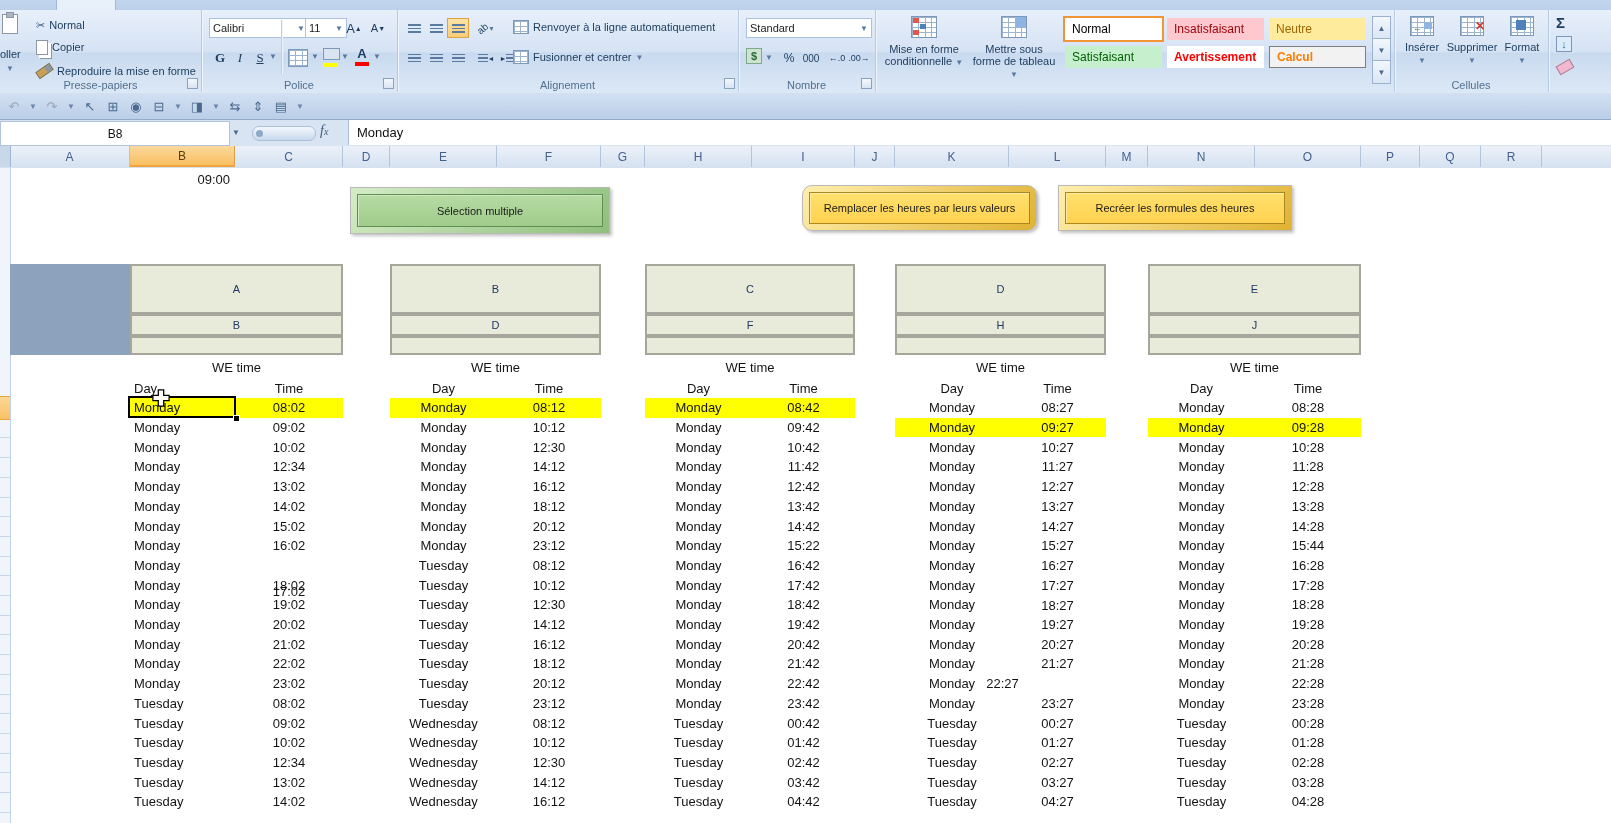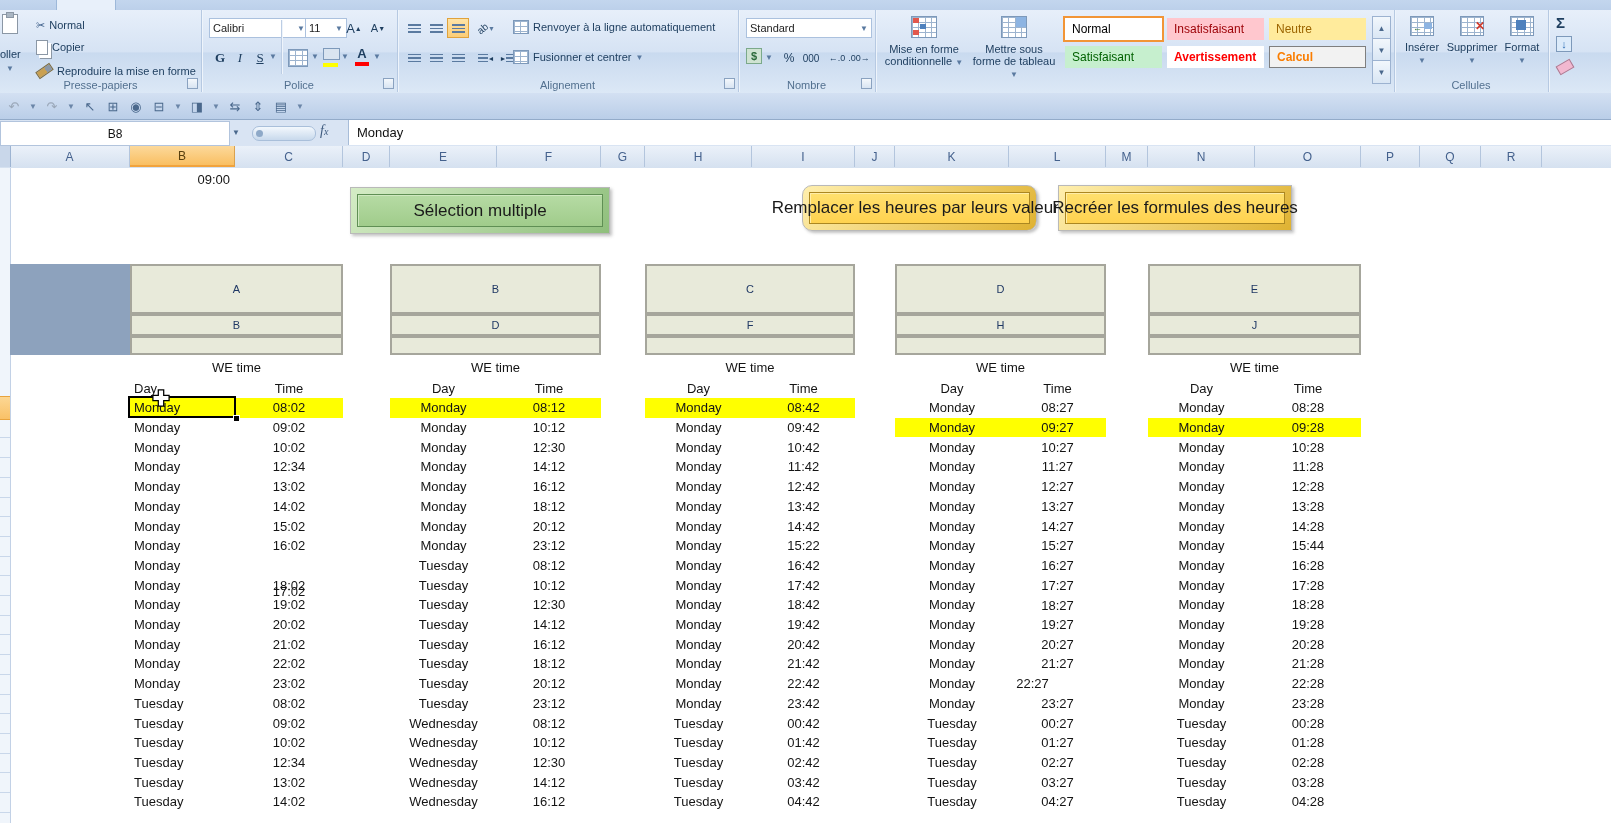--- a/index.html
+++ b/index.html
@@ -84,21 +84,21 @@
   #rowsel{position:absolute;left:0;top:228px;width:10px;height:22px;
     background:linear-gradient(#fcd794,#f9c167);border-top:1px solid #e8a33d;border-bottom:1px solid #e8a33d;}
   .cellv{position:absolute;height:20px;display:flex;align-items:center;font-size:13px;color:#141414;}
   .hlrow{position:absolute;height:20px;background:#ffff00;}
   .we{position:absolute;height:18px;display:flex;align-items:center;justify-content:center;
     font-size:13px;color:#141414;}
   .boxcell{position:absolute;background:#e8eada;border:2px solid #a6a69c;box-sizing:border-box;
     display:flex;align-items:center;justify-content:center;font-size:11px;color:#1f3864;}
   .btn3d{position:absolute;border:1px solid #b9b9b9;box-shadow:2px 2px 3px rgba(120,120,120,.45);}
   .btn3d .face{position:absolute;inset:6px;display:flex;align-items:center;justify-content:center;
-    font-size:17px;color:#1a1a1a;white-space:nowrap;}
+    font-size:11px;color:#1a1a1a;white-space:nowrap;}
   .btn3d.green{background:linear-gradient(135deg,#d5ecc6,#8fbf7c);}
   .btn3d.green .face{background:linear-gradient(#b6dba4,#a0cc8b);border:1px solid #5f8f54;box-shadow:inset 1px 1px 0 #cfe8c0;}
   .btn3d.yellow{background:linear-gradient(135deg,#ffefae,#dfb232);}
   .btn3d.yellow .face{background:linear-gradient(#ffe06e,#ffd24f);border:1px solid #ab8721;box-shadow:inset 1px 1px 0 #ffeda6;}
   #grayblock{position:absolute;left:10px;top:96px;width:120px;height:91px;background:#8da2bd;}
   #selcell{position:absolute;left:128px;top:228px;width:108px;height:22px;
     border:2px solid #000;box-sizing:border-box;}
   #selhandle{position:absolute;left:233px;top:247px;width:5px;height:5px;background:#000;border:1px solid #fff;}
   #pluscur{position:absolute;left:152px;top:221px;width:18px;height:18px;}
   .clipic{display:inline-block;width:14px;height:18px;background:#fff;border:1px solid #8b97a5;position:relative;}
@@ -580,21 +580,21 @@
         <div class="cellv" style="left: 1009px; top: 407.3px; width: 97px; height: 19.7px; justify-content: center;">17:27</div>
         <div class="cellv" style="left: 895px; top: 427px; width: 114px; height: 19.7px; justify-content: center;">Monday</div>
         <div class="cellv" style="left: 1009px; top: 428px; width: 97px; height: 19.7px; justify-content: center;">18:27</div>
         <div class="cellv" style="left: 895px; top: 446.7px; width: 114px; height: 19.7px; justify-content: center;">Monday</div>
         <div class="cellv" style="left: 1009px; top: 446.7px; width: 97px; height: 19.7px; justify-content: center;">19:27</div>
         <div class="cellv" style="left: 895px; top: 466.4px; width: 114px; height: 19.7px; justify-content: center;">Monday</div>
         <div class="cellv" style="left: 1009px; top: 466.4px; width: 97px; height: 19.7px; justify-content: center;">20:27</div>
         <div class="cellv" style="left: 895px; top: 486.1px; width: 114px; height: 19.7px; justify-content: center;">Monday</div>
         <div class="cellv" style="left: 1009px; top: 486.1px; width: 97px; height: 19.7px; justify-content: center;">21:27</div>
         <div class="cellv" style="left: 895px; top: 505.8px; width: 114px; height: 19.7px; justify-content: center;">Monday</div>
-        <div class="cellv" style="left: 984px; top: 505.8px; width: 97px; height: 19.7px; justify-content: center;">22:27</div>
+        <div class="cellv" style="left: 954px; top: 505.8px; width: 97px; height: 19.7px; justify-content: center;">22:27</div>
         <div class="cellv" style="left: 895px; top: 525.5px; width: 114px; height: 19.7px; justify-content: center;">Monday</div>
         <div class="cellv" style="left: 1009px; top: 525.5px; width: 97px; height: 19.7px; justify-content: center;">23:27</div>
         <div class="cellv" style="left: 895px; top: 545.2px; width: 114px; height: 19.7px; justify-content: center;">Tuesday</div>
         <div class="cellv" style="left: 1009px; top: 545.2px; width: 97px; height: 19.7px; justify-content: center;">00:27</div>
         <div class="cellv" style="left: 895px; top: 564.9px; width: 114px; height: 19.7px; justify-content: center;">Tuesday</div>
         <div class="cellv" style="left: 1009px; top: 564.9px; width: 97px; height: 19.7px; justify-content: center;">01:27</div>
         <div class="cellv" style="left: 895px; top: 584.6px; width: 114px; height: 19.7px; justify-content: center;">Tuesday</div>
         <div class="cellv" style="left: 1009px; top: 584.6px; width: 97px; height: 19.7px; justify-content: center;">02:27</div>
         <div class="cellv" style="left: 895px; top: 604.3px; width: 114px; height: 19.7px; justify-content: center;">Tuesday</div>
         <div class="cellv" style="left: 1009px; top: 604.3px; width: 97px; height: 19.7px; justify-content: center;">03:27</div>

